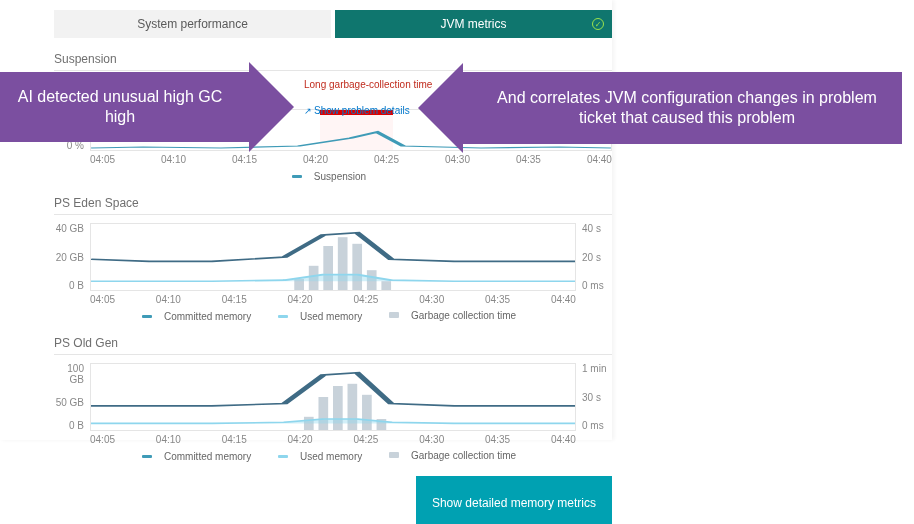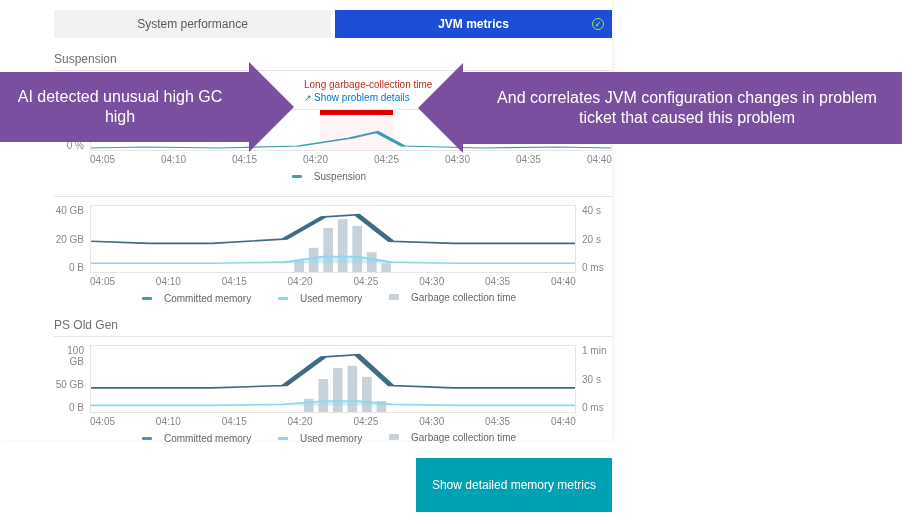--- a/index.html
+++ b/index.html
@@ -31,23 +31,22 @@
     flex: 1;
     padding: 7px 0;
     text-align: center;
     font-size: 12px;
     cursor: pointer;
     background: #f2f2f2;
     color: #5a5a5a;
     position: relative;
   }
   .tab.active {
-    background: #1d4ed8;
+    background: #0f766e;
     color: #fff;
-    font-weight: bold;
   }
   .tab .check {
     position: absolute;
     right: 8px;
     top: 50%;
     transform: translateY(-50%);
     width: 12px; height: 12px;
     border: 1.5px solid #9be24d;
     border-radius: 50%;
     display: flex; align-items: center; justify-content: center;
@@ -112,21 +111,21 @@
   .sw.line1 { background: #3f9bb7; height: 3px; }
   .sw.line2 { background: #8ed6ed; height: 3px; }
   .sw.bar   { background: #c8d2da; }
   .warn {
     position: absolute;
     left: 250px; top: 0;
     font-size: 10px;
     z-index: 3;
   }
   .warn .title { color: #c02b1d; }
-  .warn .link  { color: #0077cc; cursor: pointer; margin-top: 2px; }
+  .warn .link  { color: #0077cc; cursor: pointer; margin-top: 15px; }
   .warn .link::before { content: "↗ "; font-size: 9px; }
   .marker {
     position: absolute;
     top: 0; bottom: 0;
     background: rgba(255,0,0,0.04);
     border-top: 5px solid #d00;
     z-index: 1;
   }
   svg.plotline { position: absolute; inset: 0; width: 100%; height: 100%; z-index: 2; }
   svg.plotbars { position: absolute; inset: 0; width: 100%; height: 100%; z-index: 1; }
@@ -225,20 +224,21 @@
       <span>04:40</span>
     </div>
   </div>
   <div class="legend">
     <span>
         <i class="sw line1"></i>
         <span>Suspension</span>
       </span>
   </div>
 
+  <div class="section-title">PS Eden Space</div>
   <hr class="sep">
   <div class="chart-wrap" style="height:82px">
     <div class="yaxis">
       <span>40 GB</span>
       <span>20 GB</span>
       <span>0 B</span>
     </div>
     <div class="yaxis-r">
       <span>40 s</span>
       <span>20 s</span>

